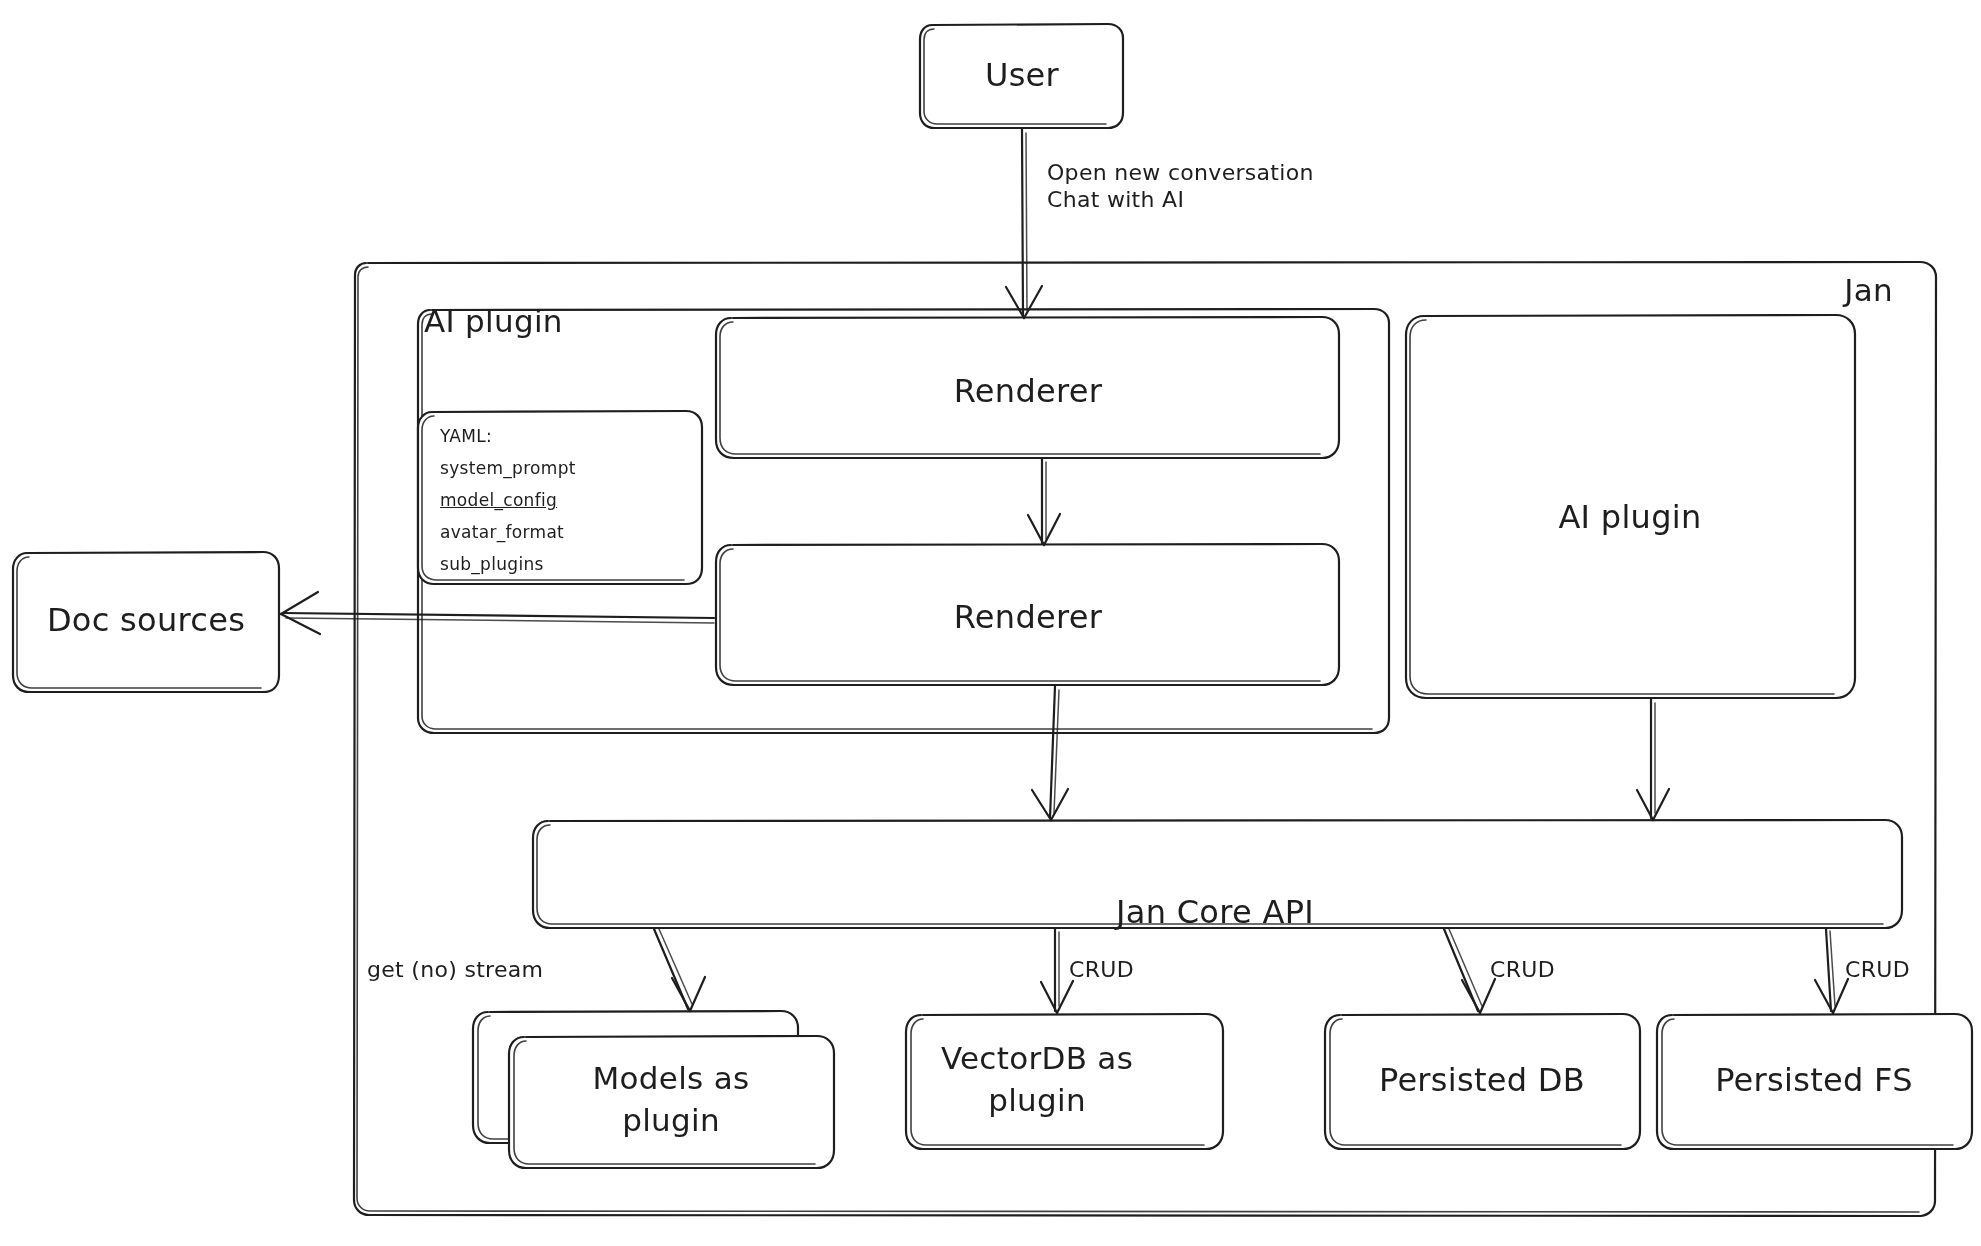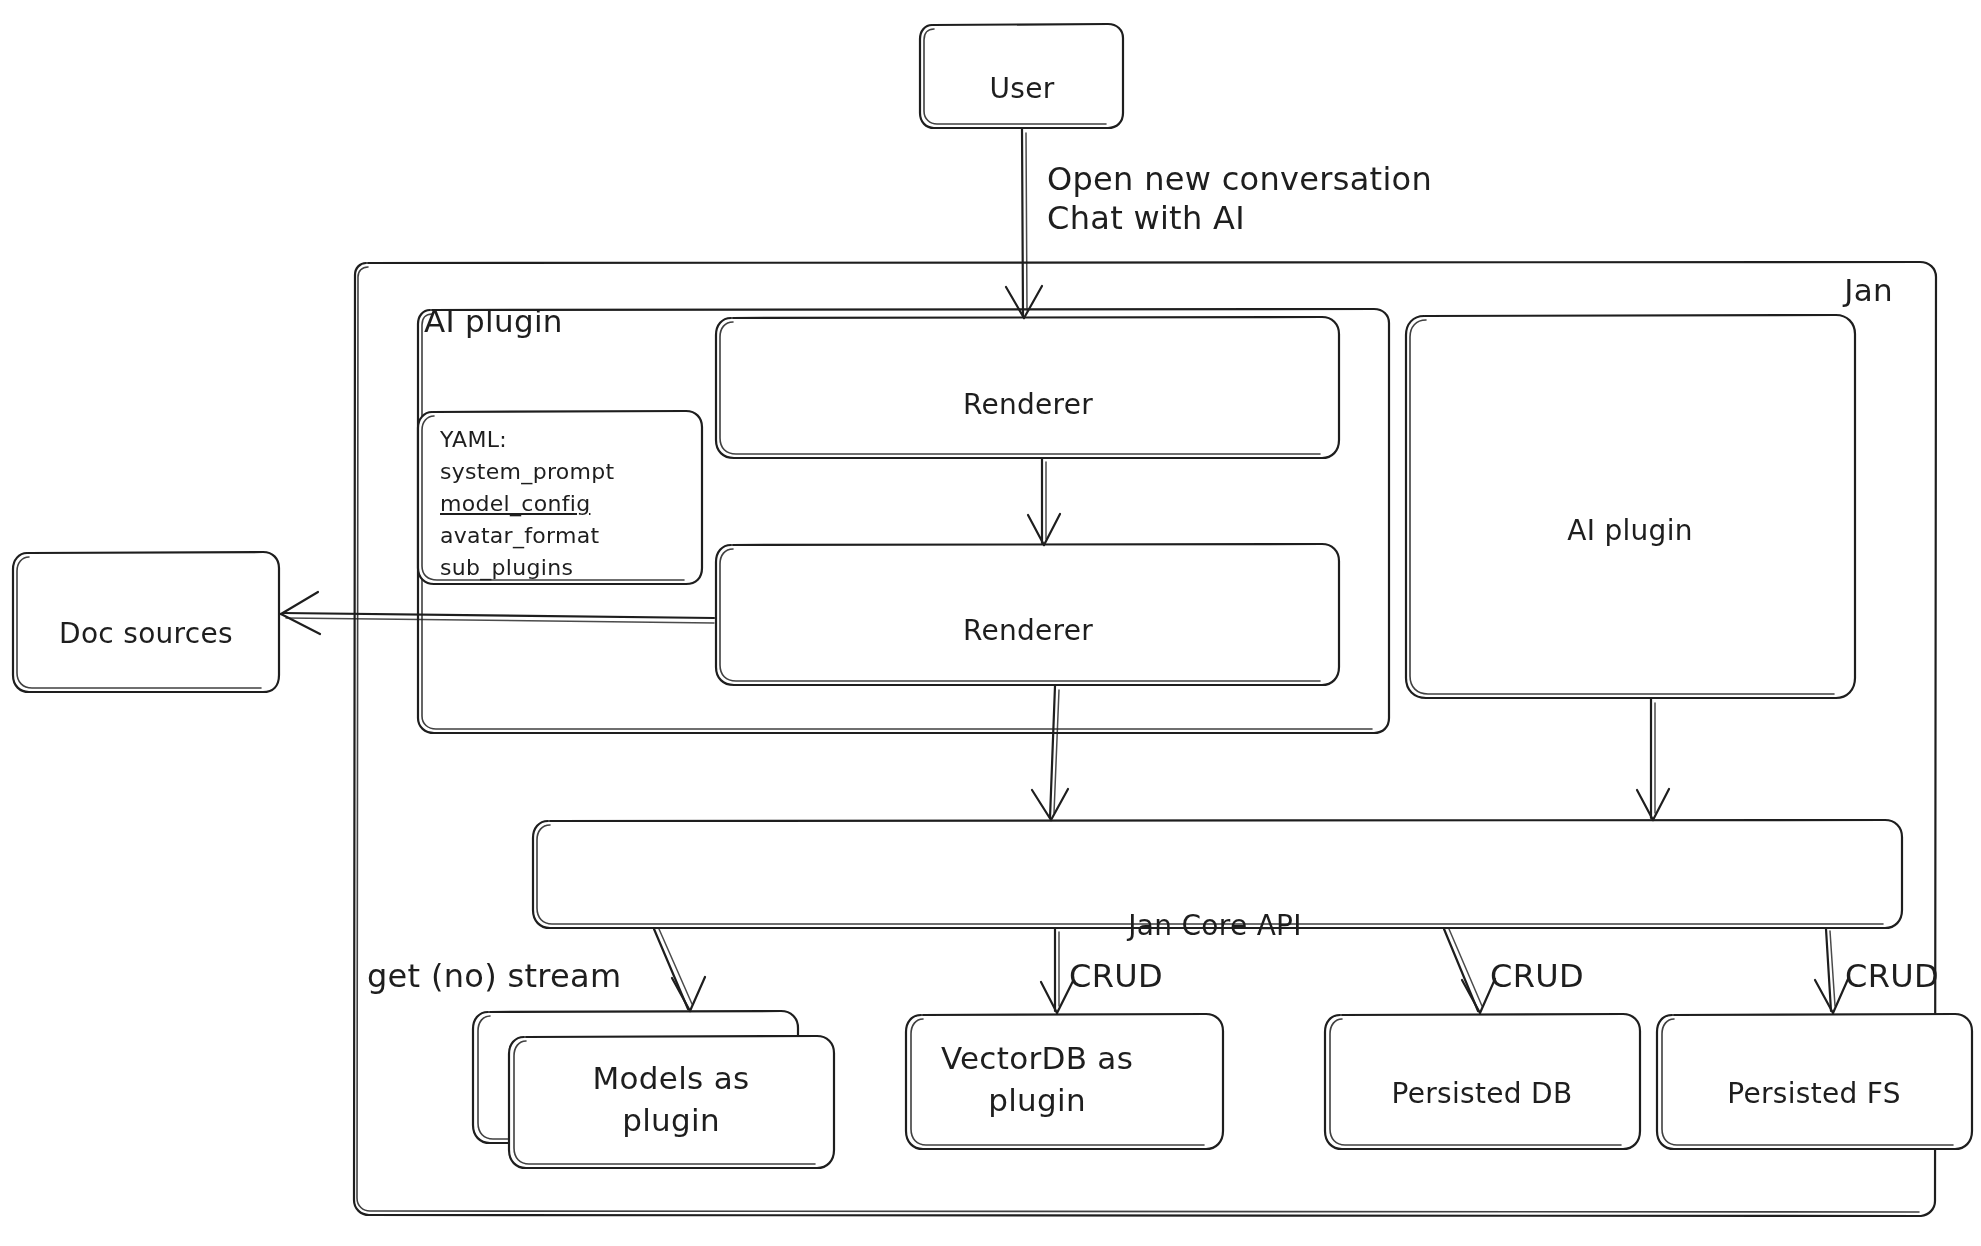--- a/index.html
+++ b/index.html
@@ -72,41 +72,40 @@
   }
   .label {
     position: absolute;
     font-family: "DejaVu Sans", sans-serif;
     color: #1e1e1e;
     white-space: pre;
     line-height: 1.22;
     letter-spacing: 0.3px;
   }
   .node-label {
-    font-size: 28px;
+    font-size: 32px;
     text-align: center;
     transform: translate(-50%, -50%);
-    margin-top: 13px;
   }
   .node-label-2line {
     font-size: 31px;
     text-align: center;
     transform: translate(-50%, -50%);
     line-height: 1.35;
   }
   .edge-label {
-    font-size: 32px;
+    font-size: 22px;
     text-align: left;
   }
   .group-label {
     font-size: 31px;
     text-align: left;
   }
   .yaml-text {
-    font-size: 22px;
+    font-size: 17px;
     line-height: 1.42;
     text-align: left;
   }
 </style>
 </head>
 <body>
 
 <div id="diagram-root">
 
   <svg id="canvas" viewBox="0 0 1981 1246">

